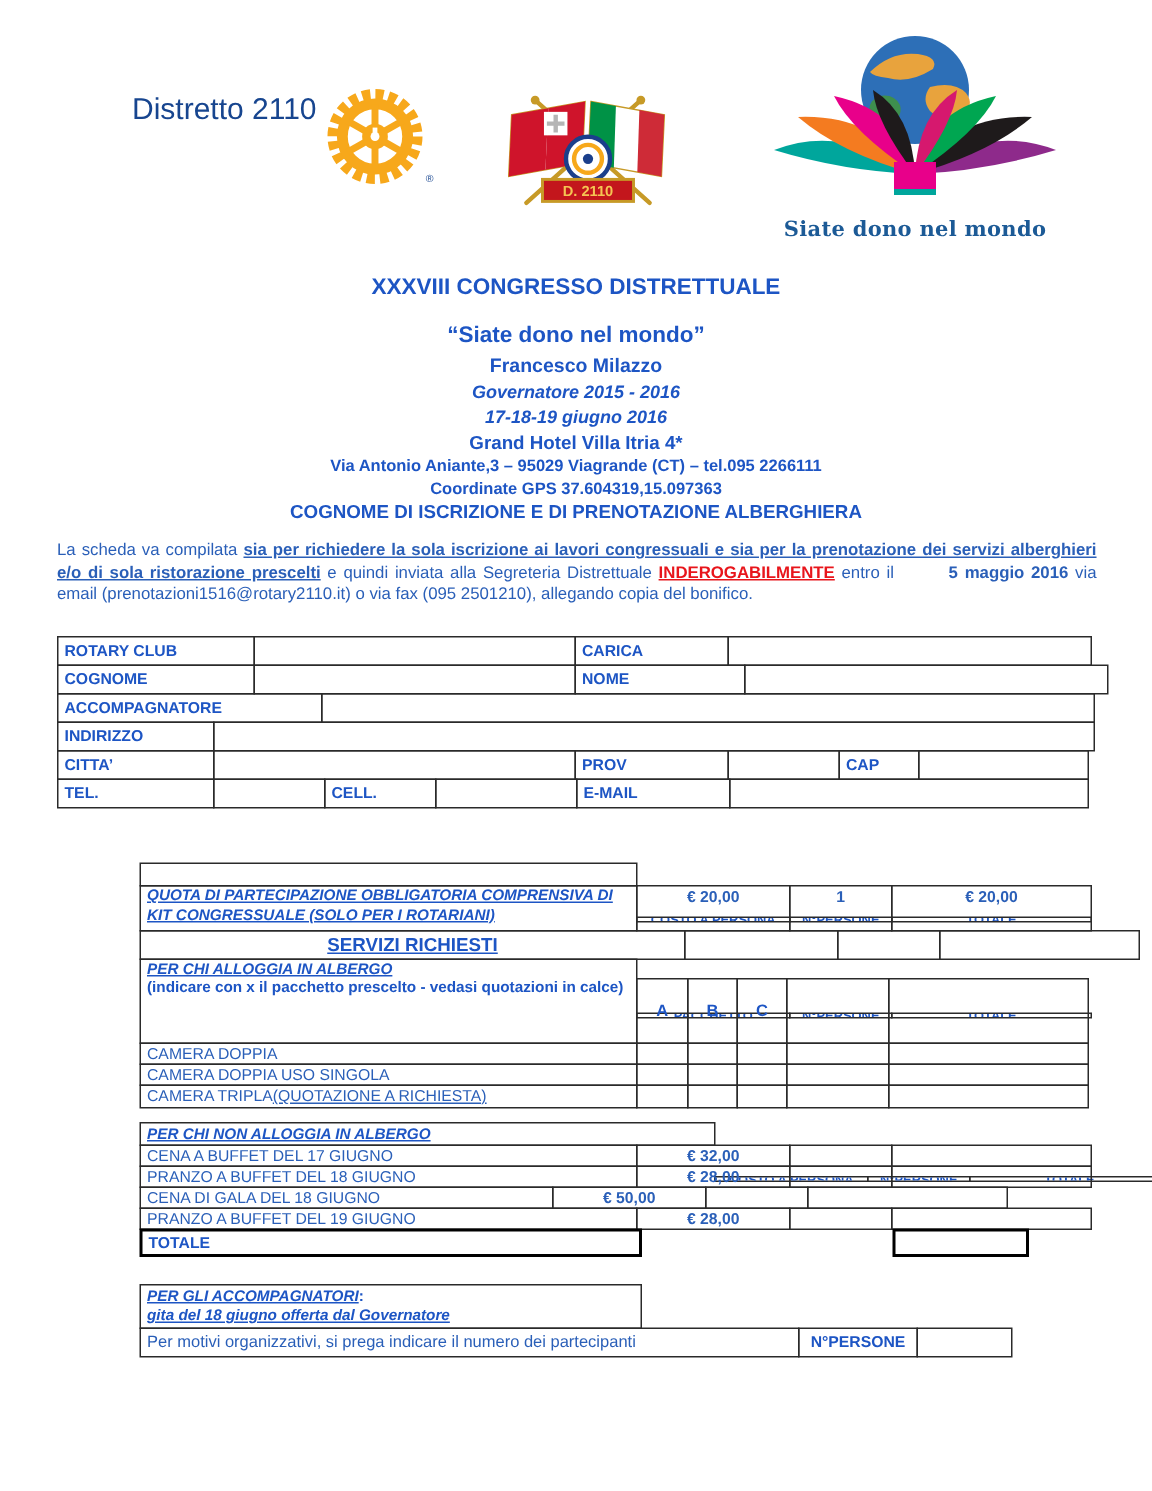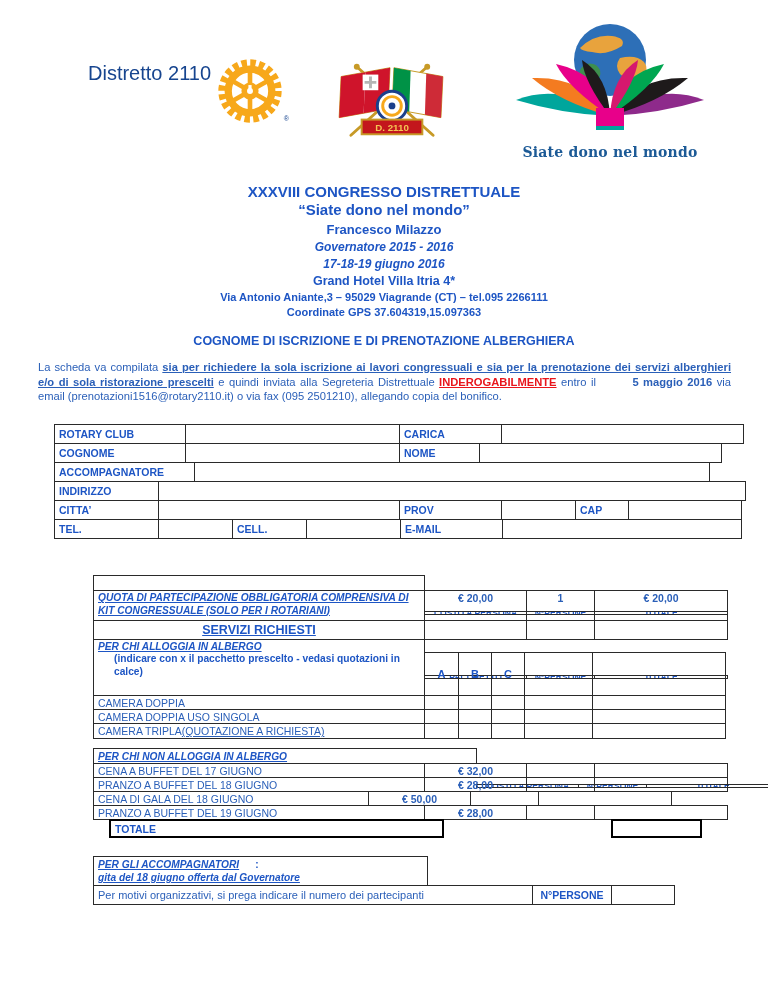--- a/index.html
+++ b/index.html
@@ -33,21 +33,21 @@
   .bold{font-weight:bold;padding-left:32px;}
   .red{color:var(--alert-red,#e8151b);font-weight:bold;text-decoration:underline;}
   
   .tbl{position:absolute;display:flex;flex-direction:column;}
   .trow{display:flex;}
   .trow + .trow{margin-top:-1px;}
   .tc{box-sizing:border-box;border:1px solid var(--border-dark,#2a2a2a);padding:1px 4px;
       display:flex;align-items:center;overflow:hidden;white-space:nowrap;
       font-size:10.5px;color:var(--text-blue,#2a5fb8);}
   .tc + .tc{margin-left:-1px;}
-  .lb{font-weight:bold;color:var(--heading-blue,#1d55c4);margin-left:16px;}
+  .lb{font-weight:bold;color:var(--heading-blue,#1d55c4);}
   .lbi{font-weight:bold;font-style:italic;text-decoration:underline;color:var(--heading-blue,#1d55c4);}
   .hdr{font-weight:bold;font-size:8.6px;justify-content:center;color:var(--heading-blue,#1d55c4);margin-top:36px;}
   .price{font-weight:bold;justify-content:center;}
   .ctr{justify-content:center;}
   .top{align-items:flex-start;}
   .noborder{border:none;}
   .thick{border:2.4px solid #000;}
   .wrap{white-space:normal;line-height:12.5px;}
   .servizi{font-size:12.5px;font-weight:bold;text-decoration:underline;justify-content:center;
            color:var(--heading-blue,#1d55c4);}
@@ -139,21 +139,21 @@
 
       <g>
         <rect x="86" y="88" width="28" height="22" fill="#e8008a"></rect>
         <rect x="86" y="106" width="28" height="4" fill="#00a69c"></rect>
       </g>
     </svg>
     <div id="theme-caption">Siate dono nel mondo</div>
   </div>
 
   <div id="head">
-    <div class="h15b blue" style="margin-bottom:1px">XXXVIII CONGRESSO DISTRETTUALE</div>
+    <div class="h15b blue" style="margin-bottom:15px">XXXVIII CONGRESSO DISTRETTUALE</div>
     <div class="h15b blue" style="margin-bottom:4px">“Siate dono nel mondo”</div>
     <div class="h13b blue">Francesco Milazzo</div>
     <div class="h12bi blue">Governatore 2015 - 2016</div>
     <div class="h12bi blue">17-18-19 giugno 2016</div>
     <div class="h12b blue">Grand Hotel Villa Itria 4*</div>
     <div class="h11b blue">Via Antonio Aniante,3 – 95029 Viagrande (CT) – tel.095 2266111</div>
     <div class="h11b blue">Coordinate GPS 37.604319,15.097363</div>
   </div>
 
   <div id="form-title" class="blue">COGNOME DI ISCRIZIONE E DI PRENOTAZIONE ALBERGHIERA</div>
@@ -163,25 +163,25 @@
   <div class="tbl" style="left:38px;top:424px;">
     <div class="trow" style="height:20px">
       <div class="tc lb" style="width:132px">ROTARY CLUB</div>
       <div class="tc" style="width:215px"></div>
       <div class="tc lb" style="width:103px">CARICA</div>
       <div class="tc" style="width:243px"></div>
     </div>
     <div class="trow" style="height:20px">
       <div class="tc lb" style="width:132px">COGNOME</div>
       <div class="tc" style="width:215px"></div>
-      <div class="tc lb" style="width:81px">NOME</div>
+      <div class="tc lb" style="width:114px">NOME</div>
       <div class="tc" style="width:243px"></div>
     </div>
     <div class="trow" style="height:20px">
-      <div class="tc lb" style="width:141px">ACCOMPAGNATORE</div>
+      <div class="tc lb" style="width:177px">ACCOMPAGNATORE</div>
       <div class="tc" style="width:516px"></div>
     </div>
     <div class="trow" style="height:20px">
       <div class="tc lb" style="width:105px">INDIRIZZO</div>
       <div class="tc" style="width:588px"></div>
     </div>
     <div class="trow" style="height:20px">
       <div class="tc lb" style="width:105px">CITTA’</div>
       <div class="tc" style="width:242px"></div>
       <div class="tc lb" style="width:103px">PROV</div>
@@ -206,21 +206,21 @@
       <div class="tc hdr" style="width:69px">N°PERSONE</div>
       <div class="tc hdr" style="width:134px">TOTALE</div>
     </div>
     <div class="trow" style="height:31px">
       <div class="tc lbi wrap top" style="width:332px;font-size:10.2px">QUOTA DI PARTECIPAZIONE OBBLIGATORIA COMPRENSIVA DI KIT CONGRESSUALE (SOLO PER I ROTARIANI)</div>
       <div class="tc price top" style="width:103px">€ 20,00</div>
       <div class="tc price top" style="width:69px">1</div>
       <div class="tc price top" style="width:134px">€ 20,00</div>
     </div>
     <div class="trow" style="height:20px">
-      <div class="tc servizi" style="width:332px">SERVIZI RICHIESTI</div>
+      <div class="tc servizi" style="width:364px">SERVIZI RICHIESTI</div>
       <div class="tc" style="width:103px"></div>
       <div class="tc" style="width:69px"></div>
       <div class="tc" style="width:134px"></div>
     </div>
     <div class="trow" style="height:57px">
       <div class="tc top" style="width:332px;display:block;padding-top:0">
         <div class="lbi" style="font-size:10.2px;line-height:13px">PER CHI ALLOGGIA IN ALBERGO</div>
         <div class="lb wrap" style="font-size:10.2px">(indicare con x il pacchetto prescelto - vedasi quotazioni in calce)</div>
       </div>
       <div style="width:306px;display:flex;flex-direction:column;margin-left:-1px">

